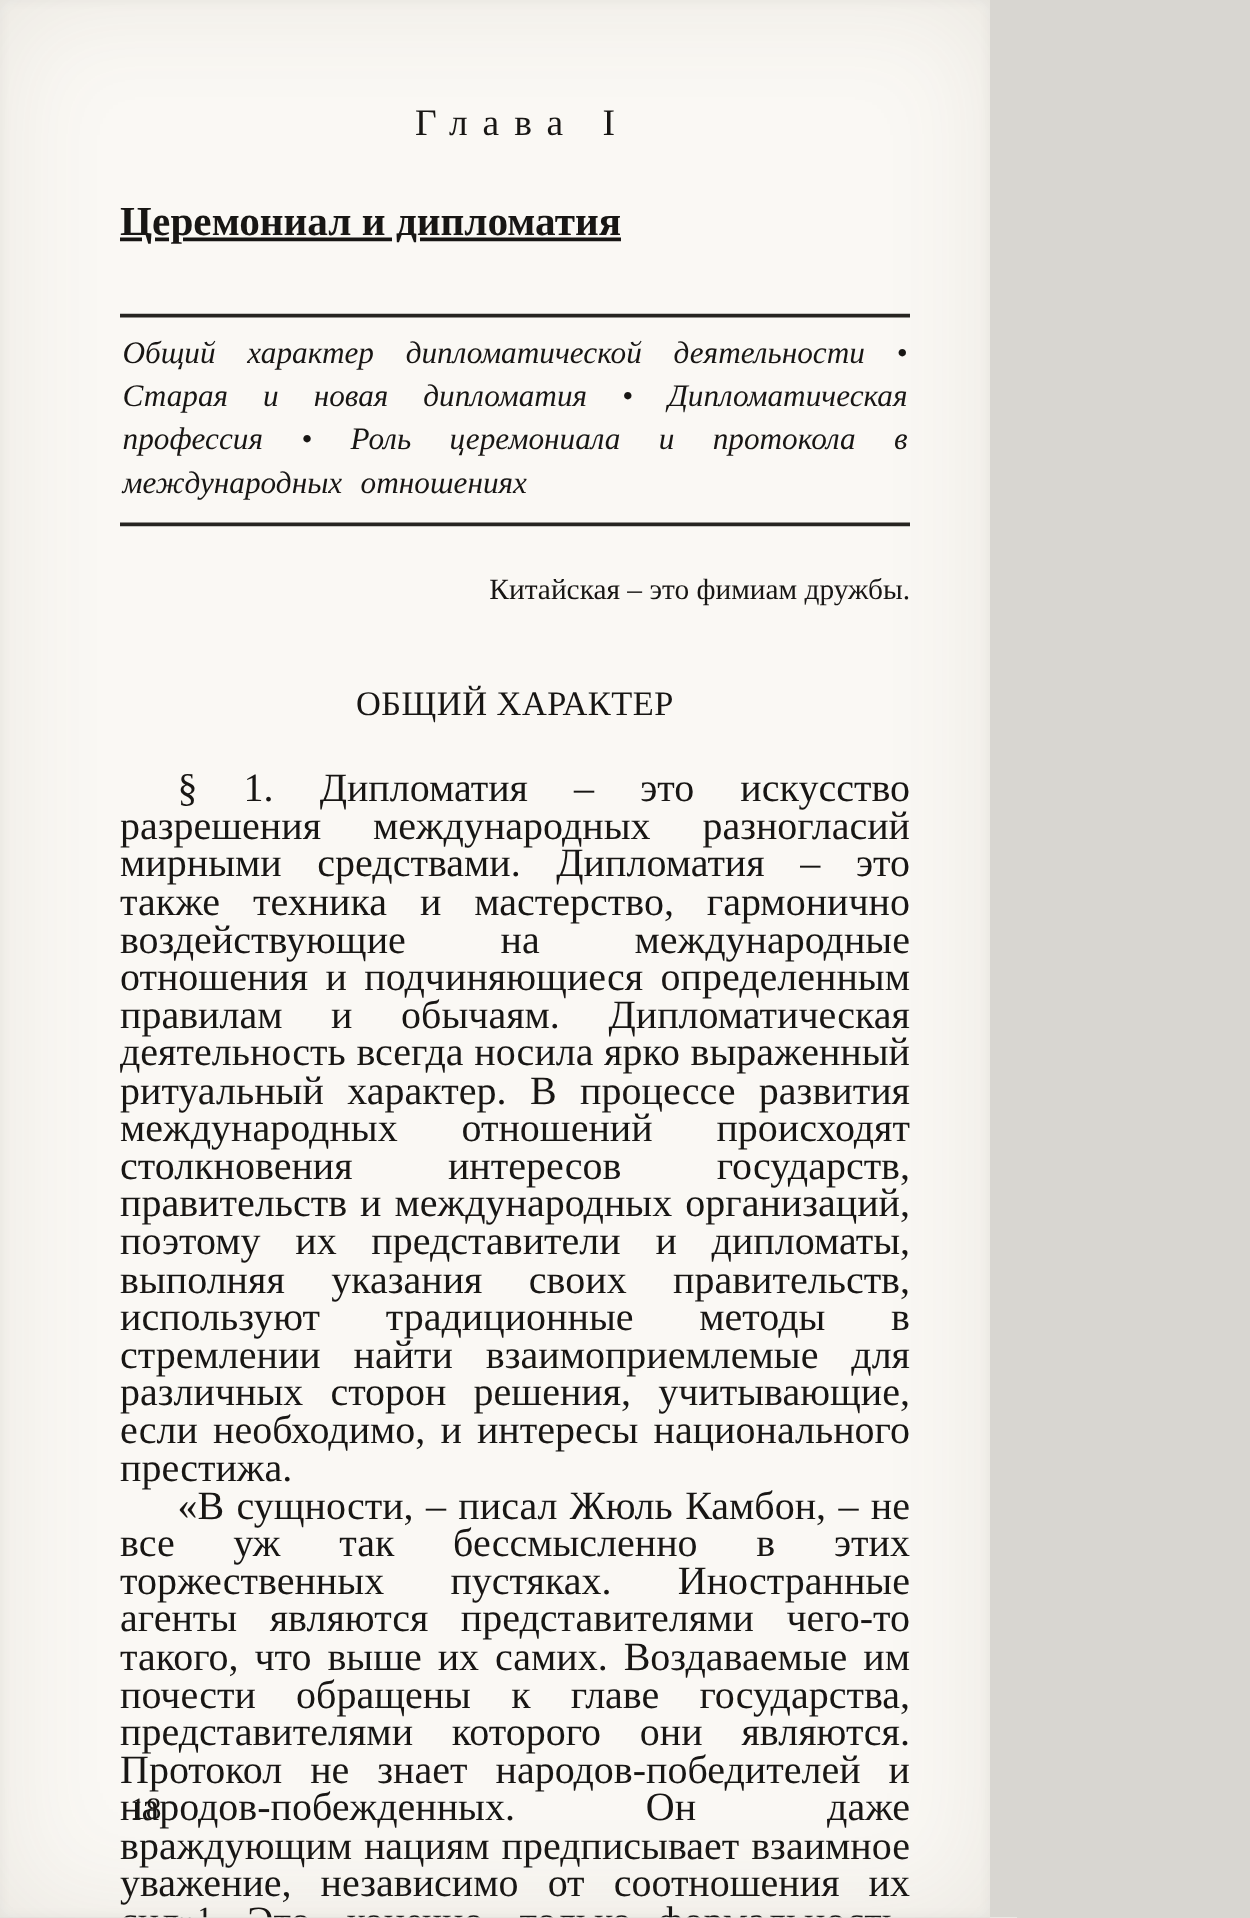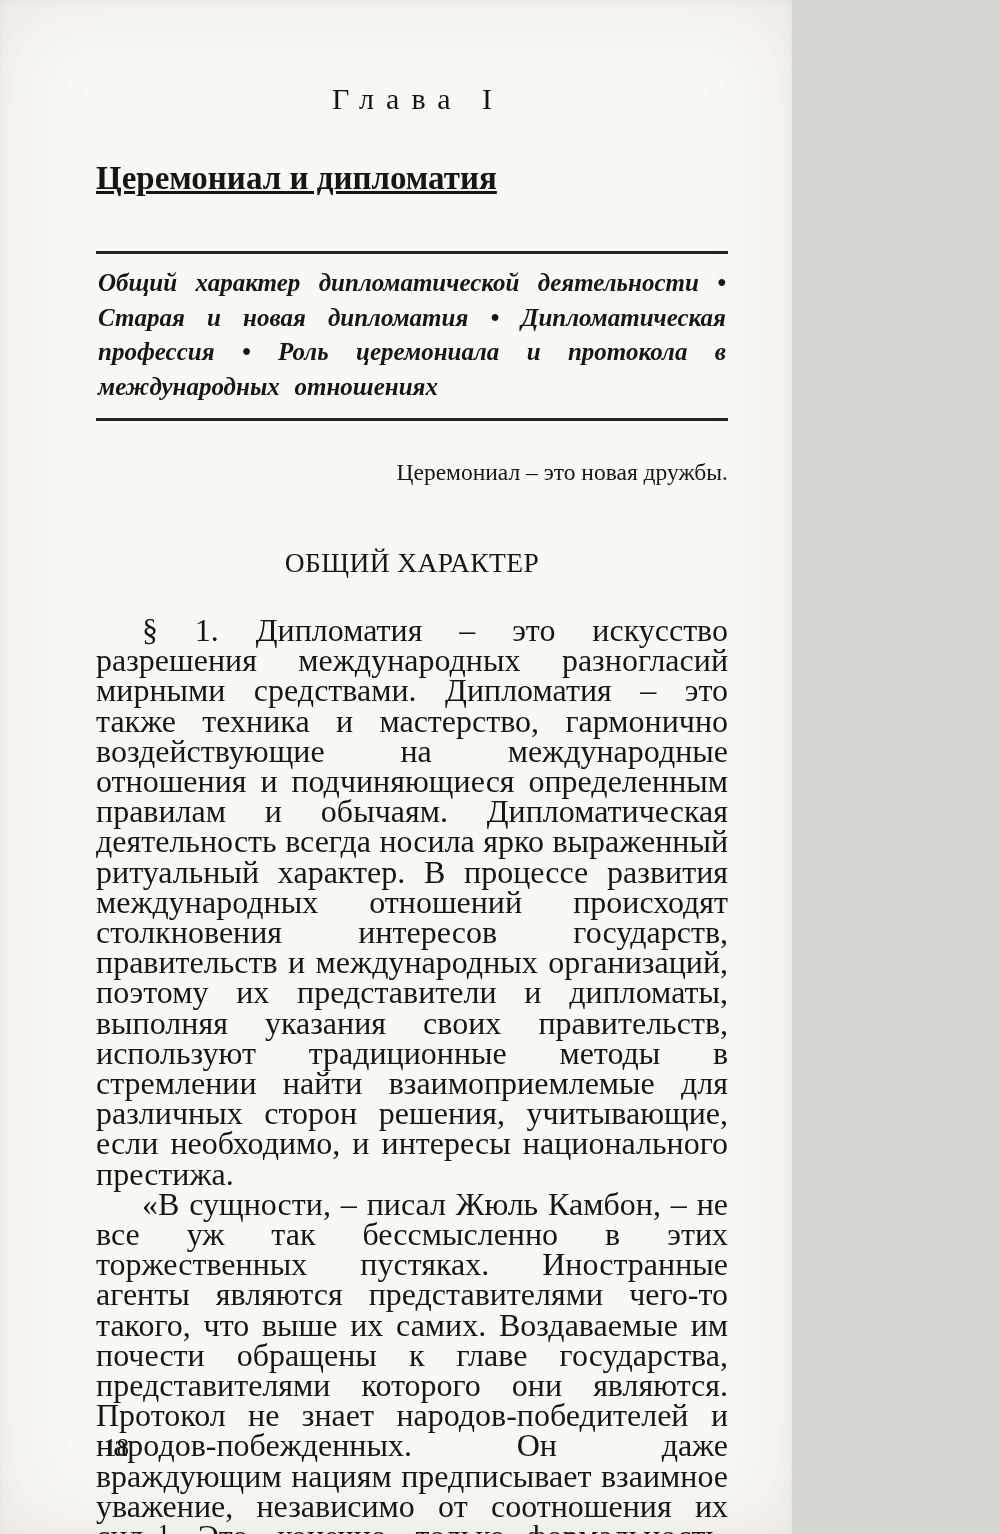--- a/index.html
+++ b/index.html
@@ -31,21 +31,21 @@
     text-decoration:underline;
   }
   .summary {
     margin-top:54px;
     border-top:3px solid #262420;
     border-bottom:3px solid #262420;
     padding:12px 2px 14px 2px;
   }
   .summary-text {
     font-style:italic;
-    font-weight:700;
+    font-weight:400;
     font-size:25px;
     line-height:34.5px;
     text-align:justify;
     word-spacing:0.34em;
   }
   .epigraph {
     margin-top:38px;
     text-align:right;
     font-size:23.5px;
   }
@@ -99,21 +99,21 @@
 
   <div class="chapter-label">Глава I</div>
 
   <h1 class="chapter-title">Церемониал и дипломатия</h1>
 
   <div class="summary">
     <p class="summary-text">Общий характер дипломатической деятельности • Старая и новая дипломатия • Дипломатическая профессия • Роль церемониала и протокола в международных отношениях</p>
   </div>
 
   <div class="epigraph">
-    <div class="epigraph-text">Церемониал – это новая дружбы.</div>
+    <div class="epigraph-text">Китайская – это фимиам дружбы.</div>
   </div>
 
   <h2 class="section-heading">
     <span>ОБЩИЙ ХАРАКТЕР</span><br>
   </h2>
 
   <div class="body-text">
     <p class="para">§ 1. Дипломатия – это искусство разрешения международных разногласий мирными средствами. Дипломатия – это также техника и мастерство, гармонично воздействующие на международные отношения и подчиняющиеся определенным правилам и обычаям. Дипломатическая деятельность всегда носила ярко выраженный ритуальный характер. В процессе развития международных отношений происходят столкновения интересов государств, правительств и международных организаций, поэтому их представители и дипломаты, выполняя указания своих правительств, используют традиционные методы в стремлении найти взаимоприемлемые для различных сторон решения, учитывающие, если необходимо, и интересы национального престижа.</p>
     <p class="para">«В сущности, – писал Жюль Камбон, – не все уж так бессмысленно в этих торжественных пустяках. Иностранные агенты являются представителями чего-то такого, что выше их самих. Воздаваемые им почести обращены к главе государства, представителями которого они являются. Протокол не знает народов-победителей и народов-побежденных. Он даже враждующим нациям предписывает взаимное уважение, независимо от соотношения их сил»¹. Это, конечно, только формальность, которая, по существу,</p>
   </div>

